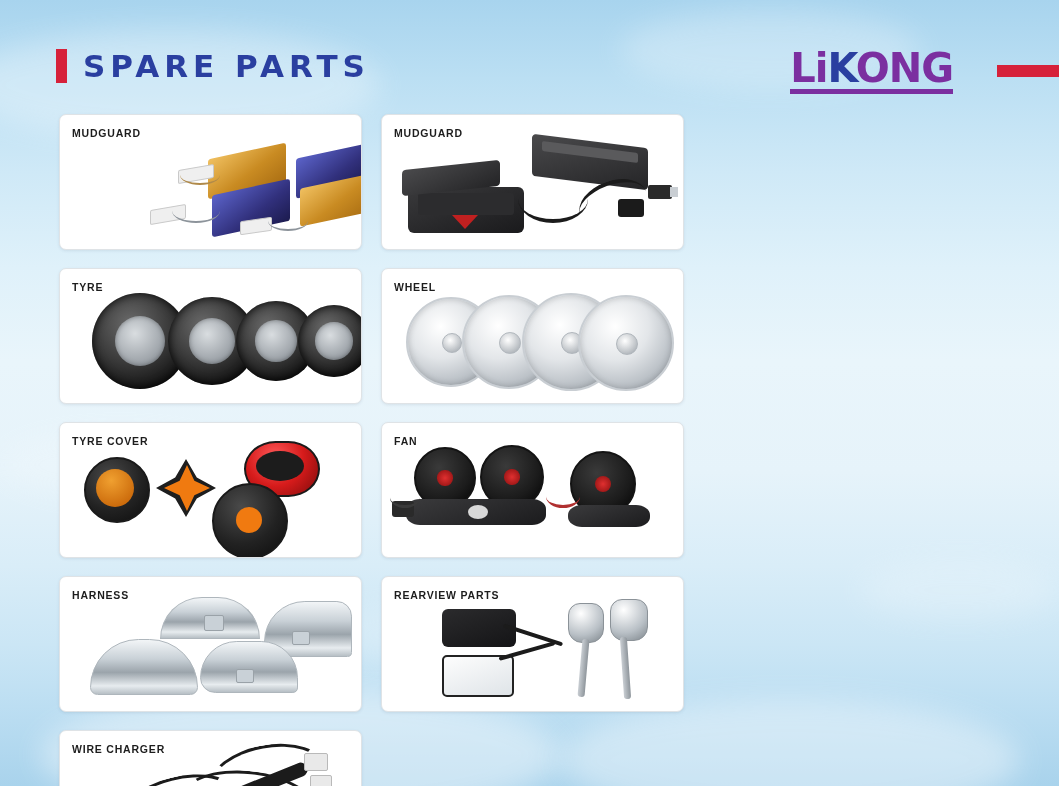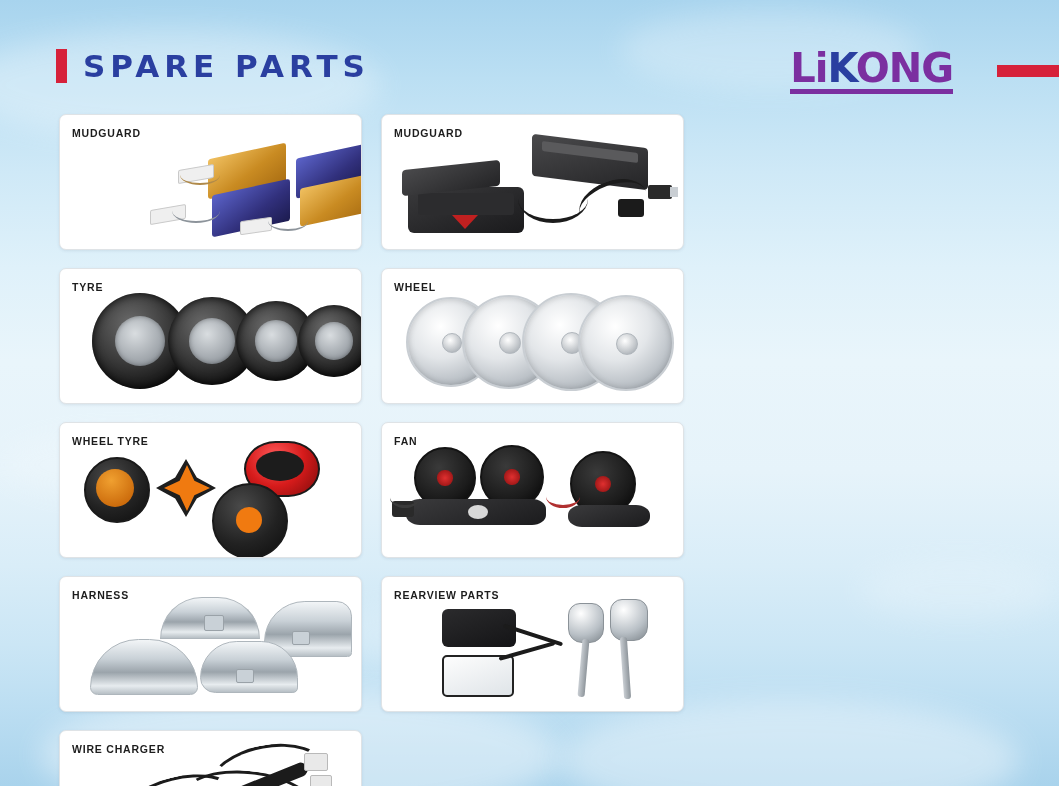--- a/index.html
+++ b/index.html
@@ -360,21 +360,21 @@
       <div class="card-label">WHEEL</div>
       <div class="card-art">
         <div class="rim" style="left:24px;top:28px;width:86px;height:86px;"></div>
         <div class="rim" style="left:80px;top:26px;width:90px;height:90px;"></div>
         <div class="rim" style="left:140px;top:24px;width:94px;height:94px;"></div>
         <div class="rim" style="left:196px;top:26px;width:92px;height:92px;"></div>
       </div>
     </div>
 
     <div class="card">
-      <div class="card-label">WHEEL TYRE</div>
+      <div class="card-label">TYRE COVER</div>
       <div class="card-art">
         <div class="cover" style="left:24px;top:34px;width:62px;height:62px;"></div>
         <div class="sh" style="left:36px;top:46px;width:38px;height:38px;border-radius:50%;background:radial-gradient(circle at 40% 30%,#f0a030,#c05a00);"></div>
         <div class="sh" style="left:96px;top:36px;width:60px;height:58px;background:#1e1e1e;clip-path:polygon(50% 0,68% 32%,100% 50%,68% 68%,50% 100%,32% 68%,0 50%,32% 32%);"></div>
         <div class="sh" style="left:104px;top:42px;width:46px;height:46px;background:#f07a10;clip-path:polygon(50% 0,66% 34%,100% 50%,66% 66%,50% 100%,34% 66%,0 50%,34% 34%);"></div>
         <div class="cover cover-red" style="left:184px;top:18px;width:72px;height:52px;border-radius:50%/60%;"></div>
         <div class="sh" style="left:196px;top:28px;width:48px;height:30px;border-radius:50%;background:#1c1c1c;"></div>
         <div class="cover" style="left:152px;top:60px;width:72px;height:72px;"></div>
         <div class="sh" style="left:176px;top:84px;width:26px;height:26px;border-radius:50%;background:#f07a10;"></div>
       </div>

